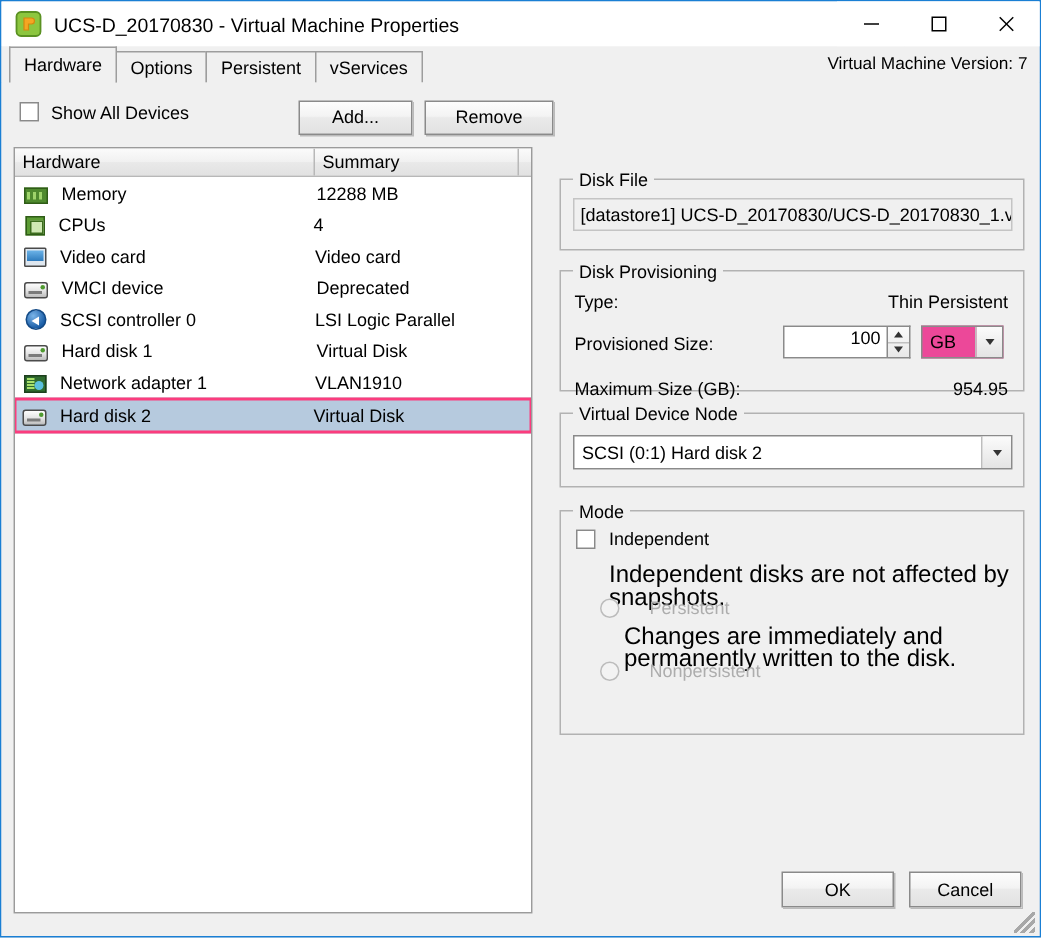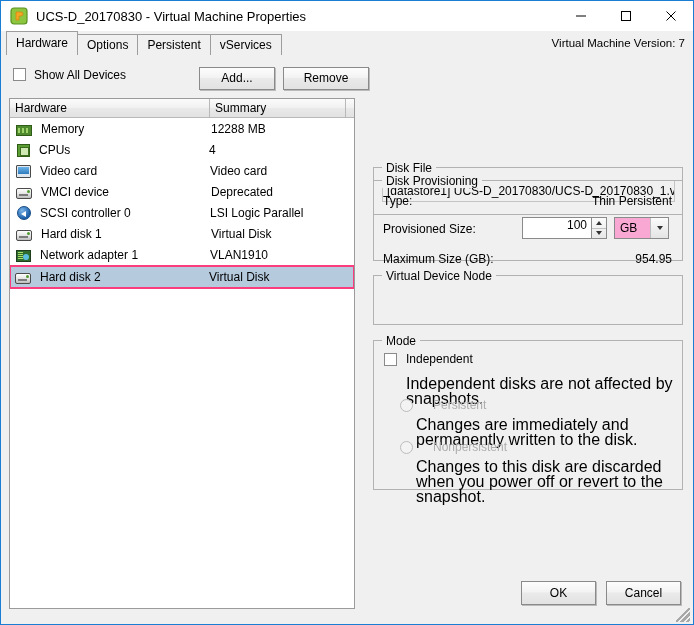--- a/index.html
+++ b/index.html
@@ -353,21 +353,21 @@
   }
   .group-title {
     position: absolute;
     top: -7px;
     left: 8px;
     background: #f0f0f0;
     padding: 0 4px;
     font-size: 12px;
     color: #000;
   }
-  .g-diskfile { left: 372px; top: 64px; width: 310px; height: 48px; margin-top: 48px; }
+  .g-diskfile { left: 372px; top: 64px; width: 310px; height: 48px; }
   .g-prov     { left: 372px; top: 125px; width: 310px; height: 81px; }
   .g-vdn      { left: 372px; top: 220px; width: 310px; height: 50px; }
   .g-mode     { left: 372px; top: 285px; width: 310px; height: 150px; }
 
   .ro-field {
     position: absolute;
     left: 8px; top: 12px;
     width: 293px;
     height: 22px;
     background: #f0f0f0;
@@ -434,21 +434,21 @@
     width: 0; height: 0;
     border-left: 3px solid transparent;
     border-right: 3px solid transparent;
     border-top: 4px solid #333;
   }
 
   .unit-select {
     position: absolute;
     left: 240px; top: 36px;
     width: 55px; height: 22px;
-    background: #f9a8d4;
+    background: #ec4899;
     border: 1px solid #8a8a8a;
     box-sizing: border-box;
     display: flex;
     align-items: center;
   }
   .unit-text {
     font-size: 12px;
     padding-left: 5px;
     flex: 1 1 auto;
     color: #000;
@@ -682,20 +682,26 @@
             <span class="arrow-dn"></span>
           </span>
       </div>
 
       <span class="lbl p-max-l">Maximum Size (GB):</span>
       <span class="val p-max-v">954.95</span>
     </div>
 
     <div class="group g-vdn">
       <span class="group-title">Virtual Device Node</span>
+      <div class="vdn-select">
+        <span class="vdn-text">SCSI (0:1) Hard disk 2</span>
+        <span class="vdn-btn">
+            <span class="arrow-dn"></span>
+          </span>
+      </div>
     </div>
 
     <div class="group g-mode">
       <span class="group-title">Mode</span>
 
       <div class="indep-row">
         <span class="chk"></span>
         <span class="indep-label">Independent</span>
       </div>
       <div class="mode-desc m-d1">Independent disks are not affected by snapshots.</div>
@@ -703,21 +709,20 @@
       <div class="radio-row r1">
         <span class="radio"></span>
         <span class="radio-label">Persistent</span>
       </div>
       <div class="mode-desc m-d2">Changes are immediately and permanently written to the disk.</div>
 
       <div class="radio-row r2">
         <span class="radio"></span>
         <span class="radio-label">Nonpersistent</span>
       </div>
-      <div class="mode-desc m-d3">Changes to this disk are discarded when you power off or revert to the snapshot.</div>
     </div>
 
   </div>
 
   <div class="btn btn-ok">OK</div>
   <div class="btn btn-cancel">Cancel</div>
   <div class="grip"></div>
 
 </div>
 

